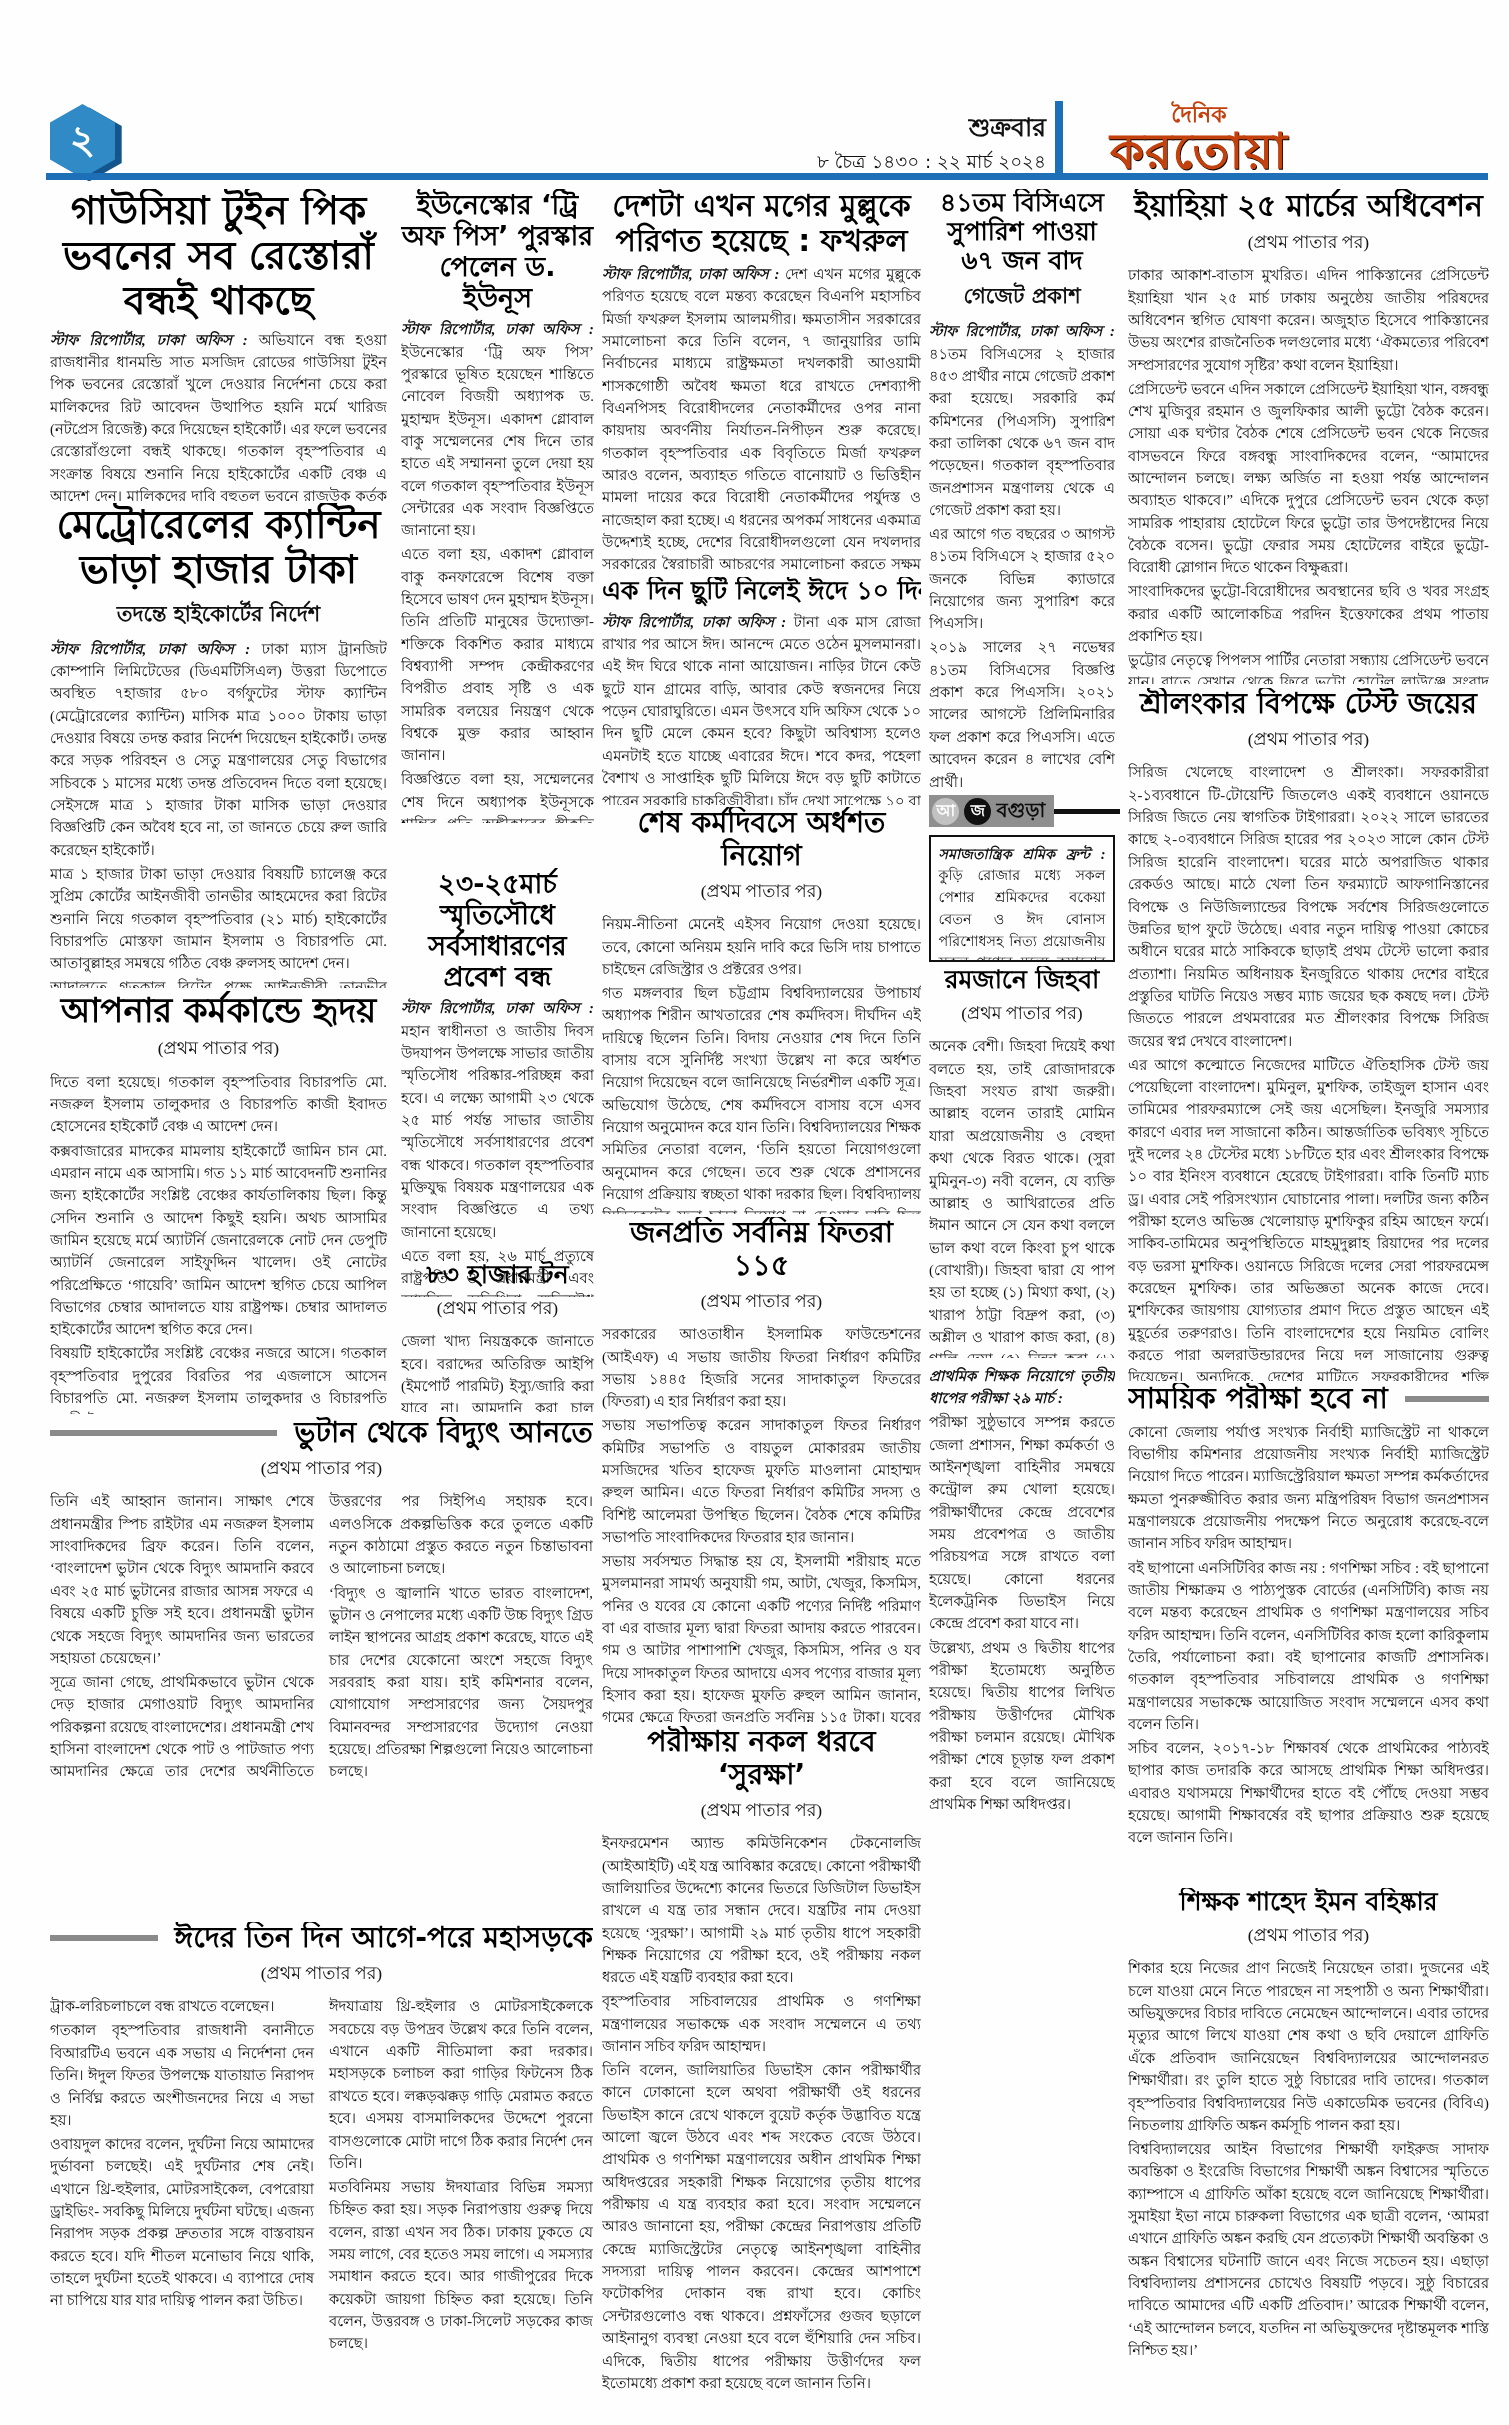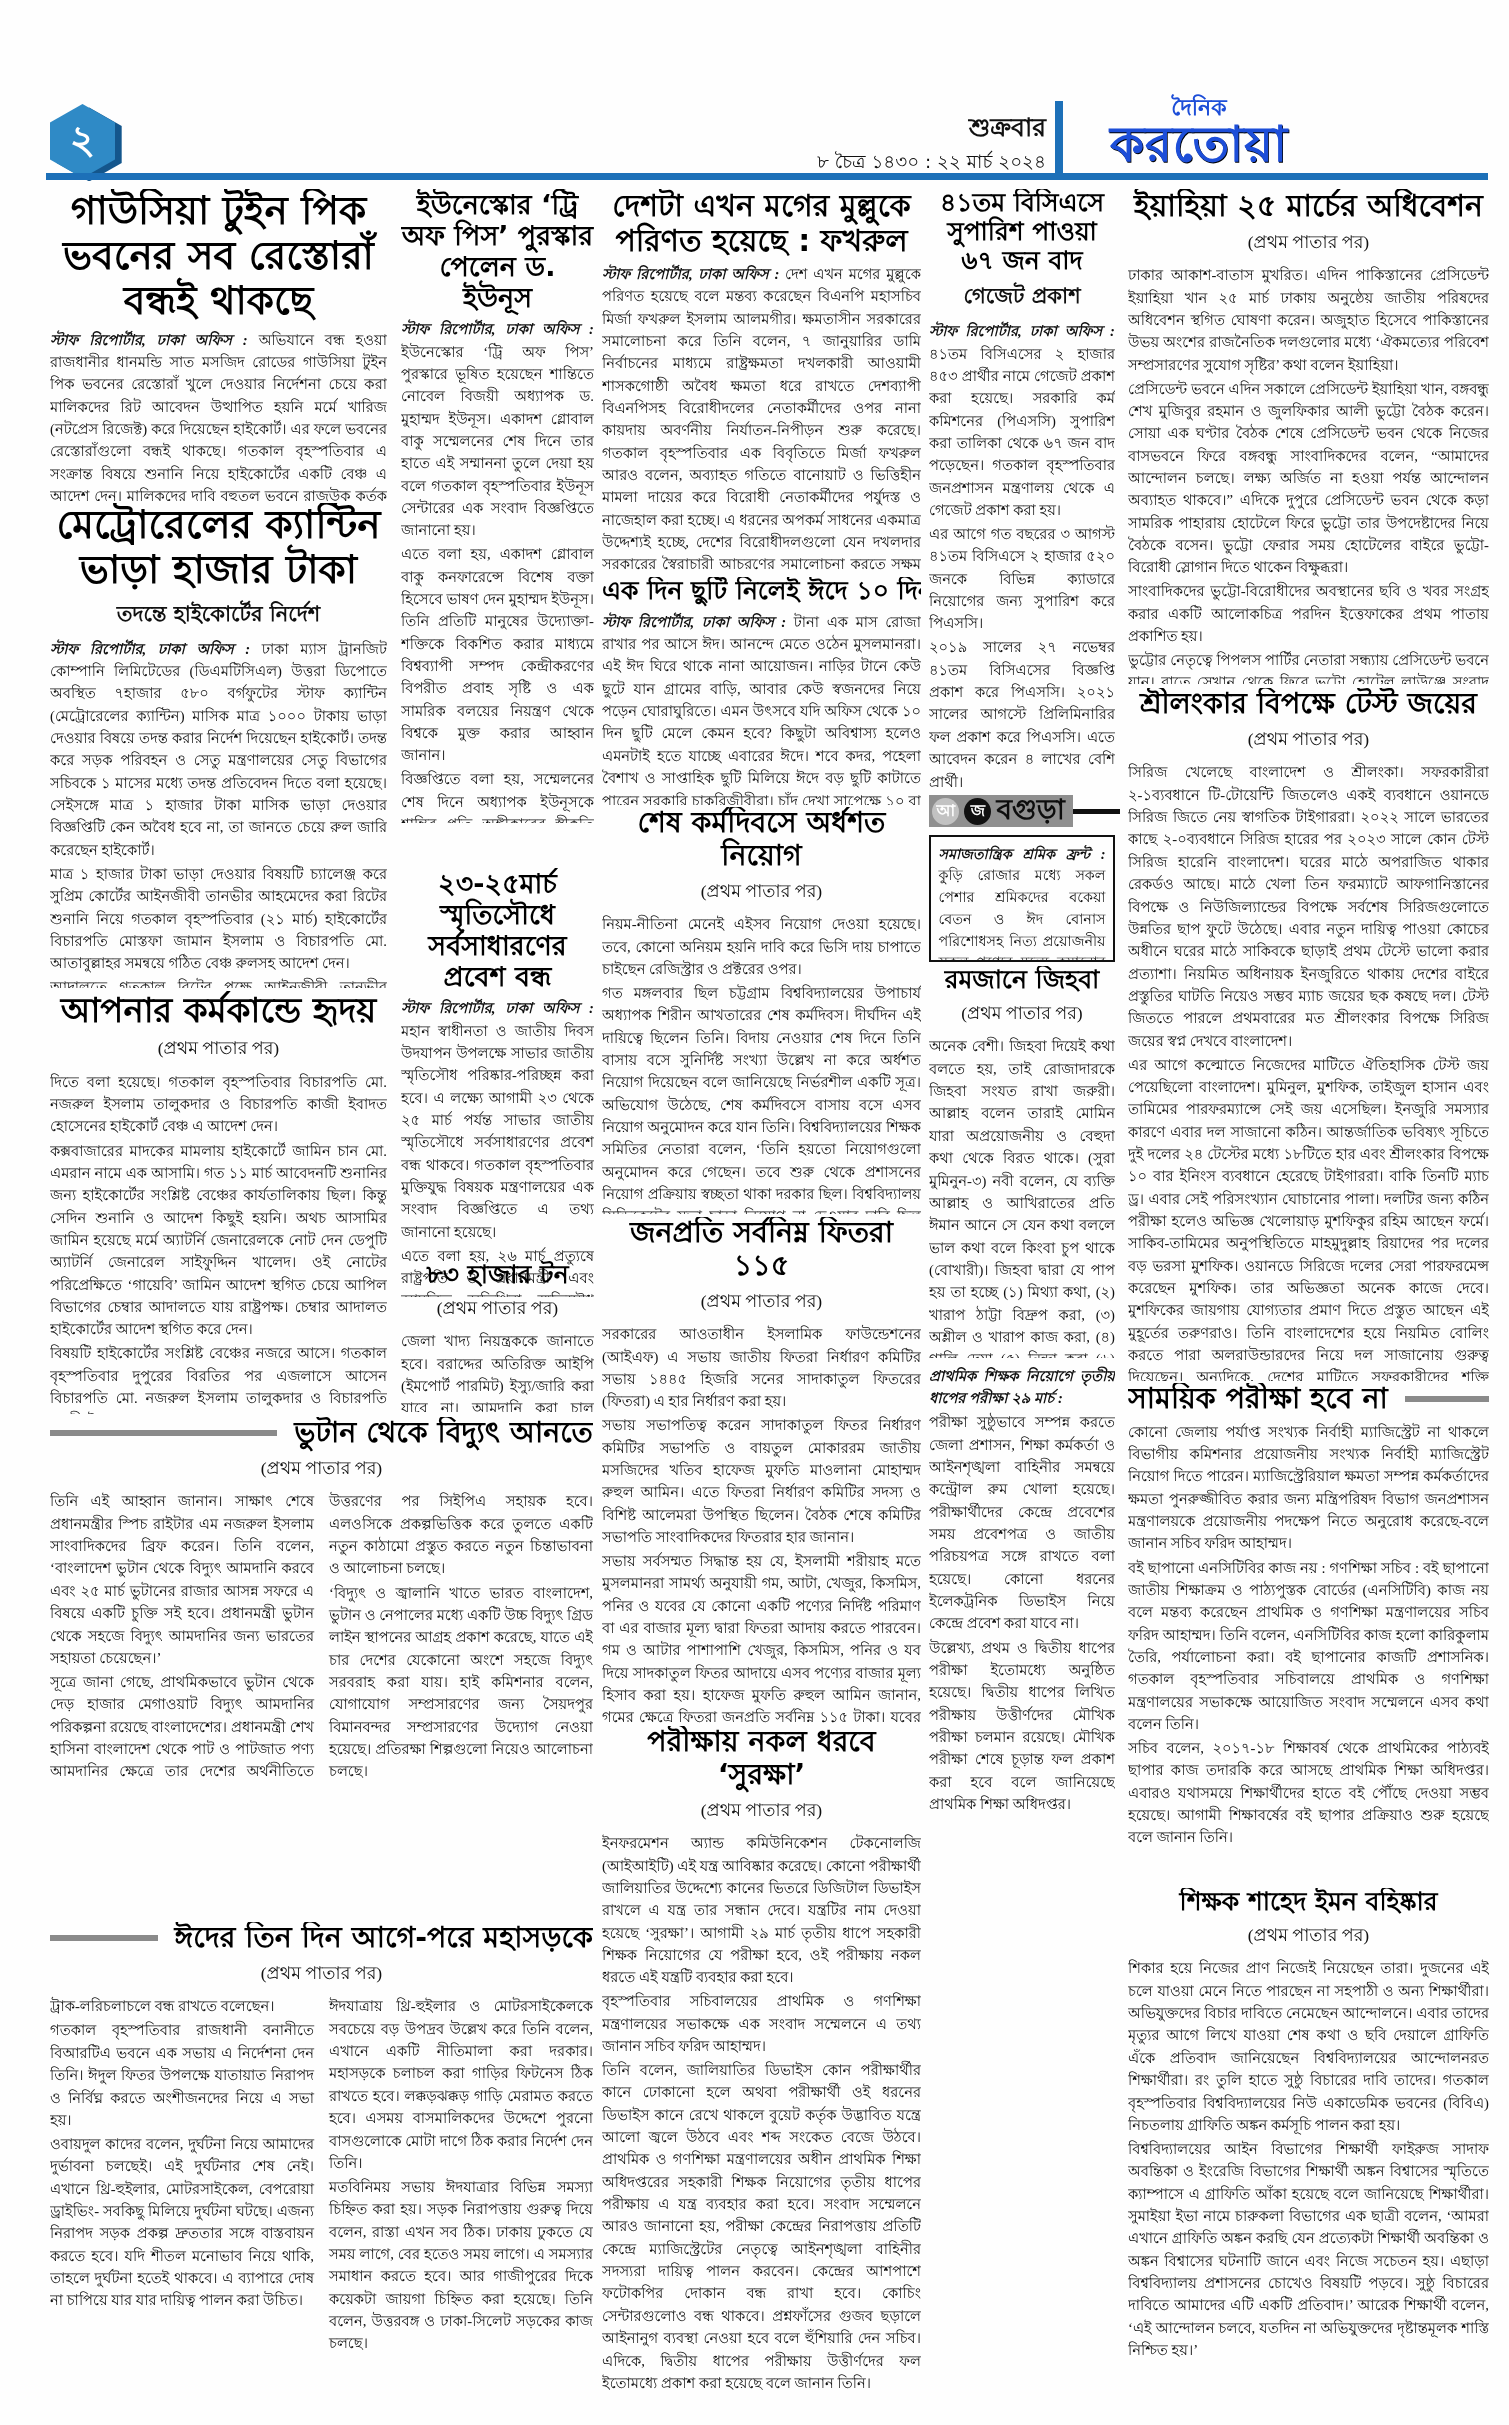--- a/index.html
+++ b/index.html
@@ -9,22 +9,22 @@
   .badge-wrap{position:absolute;left:50px;top:104px;width:72px;height:77px;}
   .hex{position:absolute;width:65px;height:74px;clip-path:polygon(50% 0,100% 25%,100% 75%,50% 100%,0 75%,0 25%);}
   .hex.back{left:6.7px;top:3.4px;background:#14568c;}
   .hex.front{left:0;top:0;background:#2f8ac6;display:flex;align-items:center;justify-content:center;
              color:#fff;font-family:"DejaVu Sans",sans-serif;font-weight:bold;font-size:39px;}
   .dateblock{position:absolute;left:805px;top:114px;width:241px;text-align:right;
              font-family:"DejaVu Sans",sans-serif;}
   .dateblock .weekday{font-size:25px;font-weight:bold;line-height:1.1;}
   .dateblock .dateline{font-size:18.4px;margin-top:6.7px;}
   .vbar{position:absolute;left:1055px;top:101px;width:8.4px;height:74px;background:#1d70b8;}
-  .logoblock{position:absolute;left:1073px;top:97px;width:252px;text-align:center;
-             font-family:"DejaVu Sans",sans-serif;color:#1d4ed8;}
+  .logoblock{position:absolute;left:1073px;top:104px;width:252px;text-align:center;
+             font-family:"DejaVu Sans",sans-serif;color:#c2410c;}
   .logoblock .logo-top{font-size:22px;font-weight:bold;line-height:1;}
   .logoblock .logo-main{font-size:49px;font-weight:900;line-height:1.05;letter-spacing:0.8px;
                         text-shadow:0.8px 0.8px 0 #000;}
   .toprule{position:absolute;left:46px;top:173px;width:1442px;height:6.7px;background:#1d70b8;}
   
   .art{position:absolute;overflow:hidden;}
   .hl{font-family:"DejaVu Sans",sans-serif;font-weight:900;text-align:center;color:#000;
       line-height:1.15;margin:0 0 5px 0;}
   .hl46{font-size:39px;} .hl40{font-size:34px;} .hl36{font-size:30px;}
   .hl34{font-size:28.5px;} .hl32{font-size:27px;} .hl30{font-size:25px;}
@@ -38,21 +38,21 @@
   .hrow{display:flex;align-items:center;gap:17px;margin:0 0 5px 0;}
   .hrow .grule{height:5.9px;background:#8a8a8a;flex:1 0 101px;}
   .hrow .hl{margin:0;white-space:nowrap;}
   
   .banner{position:absolute;left:929px;top:795px;width:191px;height:32px;display:flex;align-items:center;}
   .banner .bar{display:flex;align-items:center;gap:5px;background:#8f8f8f;height:32px;padding:0 8.4px 0 3.4px;}
   .banner .circ{width:27px;height:27px;border-radius:50%;display:flex;align-items:center;justify-content:center;
                 font-family:"DejaVu Sans",sans-serif;font-weight:bold;font-size:16px;}
   .banner .c1{background:#c2c2c2;color:#fff;}
   .banner .c2{background:#101010;color:#fff;}
-  .banner .btxt{font-family:"DejaVu Sans",sans-serif;font-weight:900;font-size:28px;color:#0d0d0d;}
+  .banner .btxt{font-family:"DejaVu Sans",sans-serif;font-weight:900;font-size:20px;color:#0d0d0d;}
   .banner .tail{flex:1;height:5px;background:#101010;}
   .adbox{position:absolute;left:929px;top:835px;width:186px;height:127px;border:2.5px solid #111;
          padding:6.7px 7.5px;box-sizing:border-box;overflow:hidden;}
   .adbox .para{font-size:14.3px;}
 </style>
 </head>
 <body>
 
 <div id="page">
 

